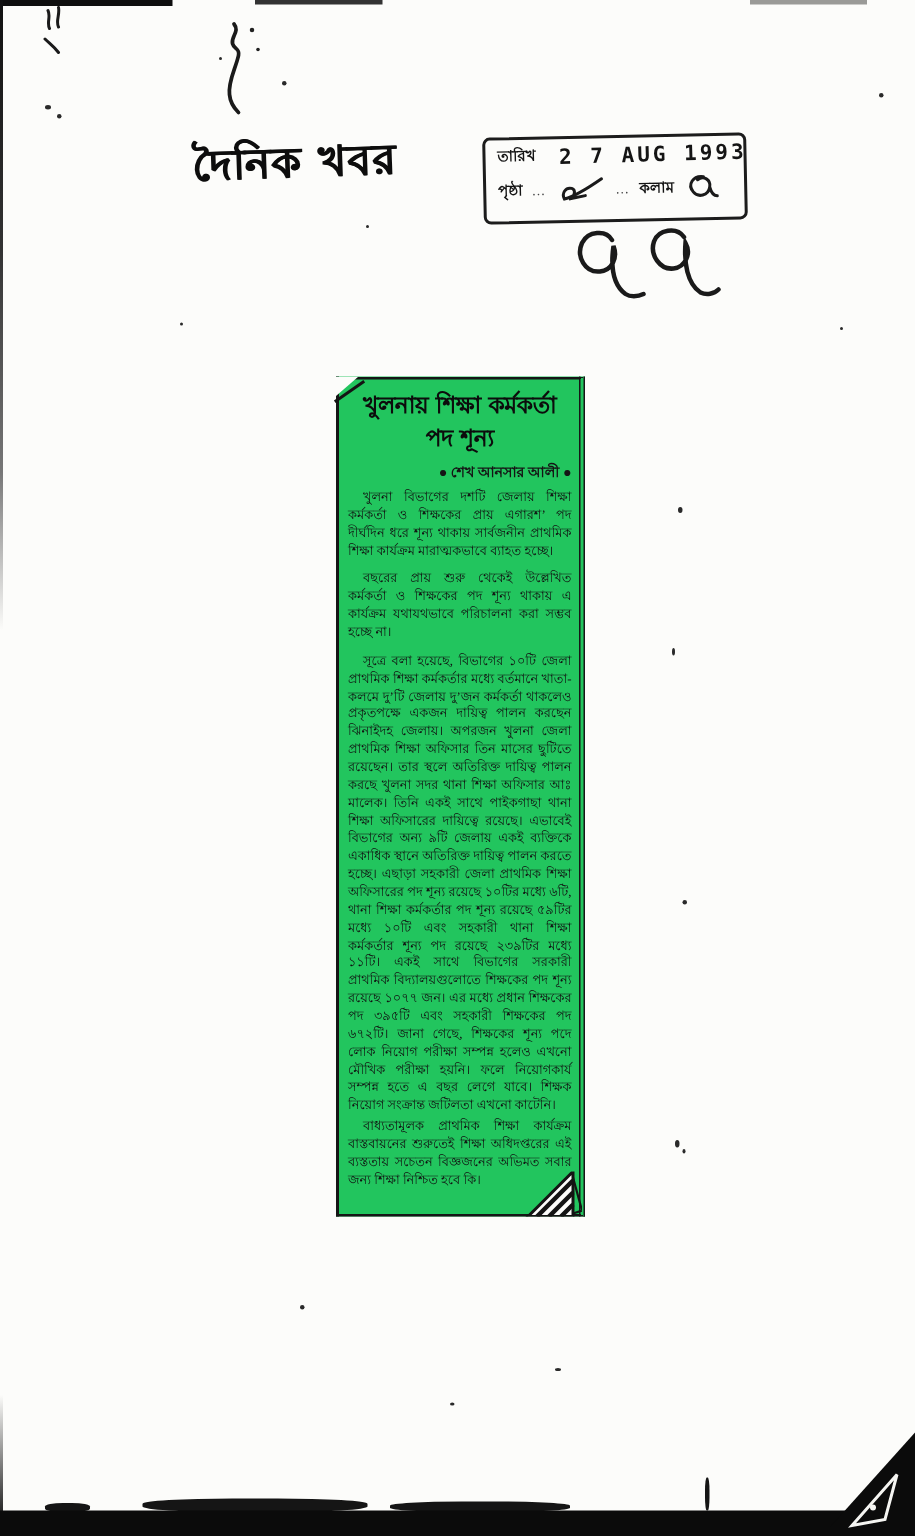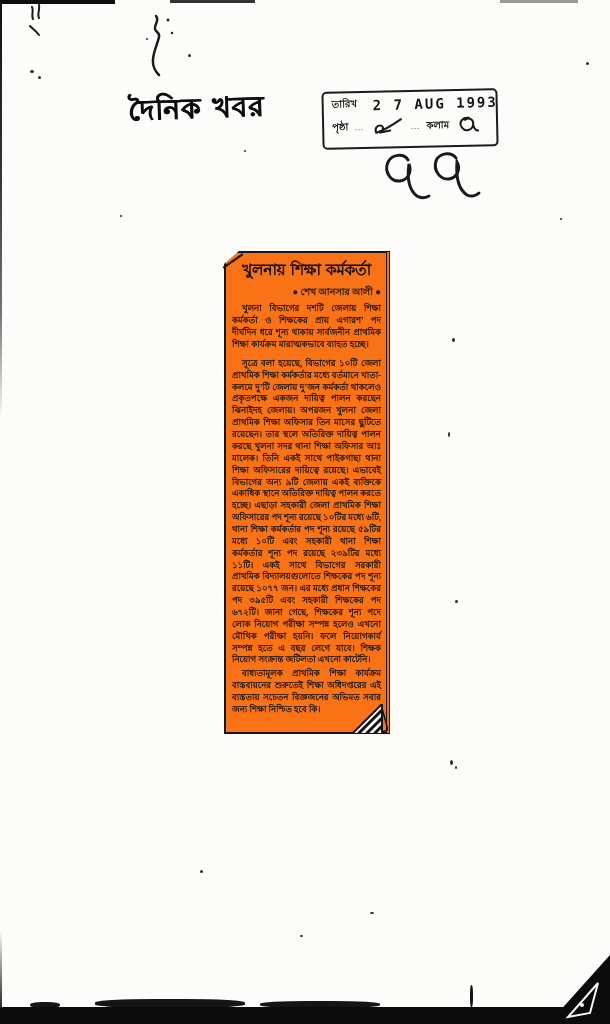--- a/index.html
+++ b/index.html
@@ -36,34 +36,34 @@
   .stamp-label{font-size:10px;font-weight:700;white-space:nowrap;}
   .stamp-date{font-family:"DejaVu Sans Mono", monospace;font-weight:700;font-size:14px;
     letter-spacing:2px;transform:rotate(-0.5deg);margin-left:10px;white-space:nowrap;}
   .stamp-dots{color:#444;font-size:9px;letter-spacing:1px;}
   .hw{stroke:#1a1a1a;fill:none;stroke-linecap:round;}
   
   .hw-number{position:absolute;left:378px;top:146px;width:110px;height:80px;}
   
   .clipping{
     position:absolute;left:224px;top:251px;width:166px;box-sizing:border-box;
-    background:#f97316;
+    background:#22c55e;
     border-left:2px solid #161616;border-top:2px solid #161616;
     border-bottom:2px solid #161616;border-right:4px double #161616;
     padding:6px 5px 14px 6px;
   }
   .corner-cut{position:absolute;top:-2px;left:-2px;width:15px;height:13px;
     background:#fcfcfa;clip-path:polygon(0 0,100% 0,0 100%);}
   .corner-slash{position:absolute;top:7px;left:-5px;width:24px;height:2px;
     background:#141414;transform:rotate(-35deg);}
   .headline{font-size:15.5px;font-weight:800;text-align:center;line-height:1.45;
     color:#0c0c0c;font-family:"DejaVu Sans", sans-serif;letter-spacing:-0.3px;}
   .byline{font-size:9.5px;font-weight:700;text-align:right;margin:4px 0 3px 0;white-space:nowrap;}
   .clip-body p{
-    font-size:8.6px;font-weight:700;line-height:1.38;text-align:justify;
+    font-size:8.6px;font-weight:400;line-height:1.38;text-align:justify;
     margin:0 0 2px 0;color:#111;text-indent:10px;
   }
   .clip-body p.first{text-indent:10px;}
   .clip-body p.gap{margin-top:7px;}
   .hatch{position:absolute;right:-2px;bottom:-2px;width:46px;height:30px;}
 </style>
 </head>
 <body>
 
 <div class="page">
@@ -111,26 +111,28 @@
     <path class="hw" stroke-width="3" d="M30,14 c-4,-7 -16,-6 -20,2 c-4,9 2,20 12,19 c8,-1 12,-9 9,-17 c-2,14 0,26 8,32 c3,2 8,2 12,0"></path>
     <path class="hw" stroke-width="3" d="M78,12 c-5,-7 -17,-5 -20,3 c-3,9 4,19 13,18 c8,-1 12,-10 8,-17 c-1,13 1,27 10,33 c4,2 9,1 12,-2"></path>
   </svg>
 
   <div class="clipping">
     <div class="corner-cut"></div>
     <div class="corner-slash"></div>
 
     <div class="headline">
       <div>খুলনায় শিক্ষা কর্মকর্তা</div>
+      <div>পদ শূন্য</div>
     </div>
 
     <div class="byline">● শেখ আনসার আলী ●</div>
 
     <div class="clip-body">
       <p class="first">খুলনা বিভাগের দশটি জেলায় শিক্ষা কর্মকর্তা ও শিক্ষকের প্রায় এগারশ’ পদ দীর্ঘদিন ধরে শূন্য থাকায় সার্বজনীন প্রাথমিক শিক্ষা কার্যক্রম মারাত্মকভাবে ব্যাহত হচ্ছে।</p>
+      <p class="gap">বছরের প্রায় শুরু থেকেই উল্লেখিত কর্মকর্তা ও শিক্ষকের পদ শূন্য থাকায় এ কার্যক্রম যথাযথভাবে পরিচালনা করা সম্ভব হচ্ছে না।</p>
       <p class="gap">সূত্রে বলা হয়েছে, বিভাগের ১০টি জেলা প্রাথমিক শিক্ষা কর্মকর্তার মধ্যে বর্তমানে খাতা-কলমে দু’টি জেলায় দু’জন কর্মকর্তা থাকলেও প্রকৃতপক্ষে একজন দায়িত্ব পালন করছেন ঝিনাইদহ জেলায়। অপরজন খুলনা জেলা প্রাথমিক শিক্ষা অফিসার তিন মাসের ছুটিতে রয়েছেন। তার স্থলে অতিরিক্ত দায়িত্ব পালন করছে খুলনা সদর থানা শিক্ষা অফিসার আঃ মালেক। তিনি একই সাথে পাইকগাছা থানা শিক্ষা অফিসারের দায়িত্বে রয়েছে। এভাবেই বিভাগের অন্য ৯টি জেলায় একই ব্যক্তিকে একাধিক স্থানে অতিরিক্ত দায়িত্ব পালন করতে হচ্ছে। এছাড়া সহকারী জেলা প্রাথমিক শিক্ষা অফিসারের পদ শূন্য রয়েছে ১০টির মধ্যে ৬টি, থানা শিক্ষা কর্মকর্তার পদ শূন্য রয়েছে ৫৯টির মধ্যে ১০টি এবং সহকারী থানা শিক্ষা কর্মকর্তার শূন্য পদ রয়েছে ২৩৯টির মধ্যে ১১টি। একই সাথে বিভাগের সরকারী প্রাথমিক বিদ্যালয়গুলোতে শিক্ষকের পদ শূন্য রয়েছে ১০৭৭ জন। এর মধ্যে প্রধান শিক্ষকের পদ ৩৯৫টি এবং সহকারী শিক্ষকের পদ ৬৭২টি। জানা গেছে, শিক্ষকের শূন্য পদে লোক নিয়োগ পরীক্ষা সম্পন্ন হলেও এখনো মৌখিক পরীক্ষা হয়নি। ফলে নিয়োগকার্য সম্পন্ন হতে এ বছর লেগে যাবে। শিক্ষক নিয়োগ সংক্রান্ত জটিলতা এখনো কাটেনি।</p>
       <p>বাধ্যতামূলক প্রাথমিক শিক্ষা কার্যক্রম বাস্তবায়নের শুরুতেই শিক্ষা অধিদপ্তরের এই ব্যস্ততায় সচেতন বিজ্ঞজনের অভিমত সবার জন্য শিক্ষা নিশ্চিত হবে কি।</p>
     </div>
 
     <svg class="hatch" viewBox="0 0 46 30">
       <path d="M10,30 L40,0 L40,30 Z" fill="#fdfdfb" stroke="#141414" stroke-width="2"></path>
       <path d="M16,30 L40,6 M24,30 L40,14 M32,30 L40,22" stroke="#141414" stroke-width="3"></path>
       <path d="M40,4 L46,26 L40,28" fill="none" stroke="#141414" stroke-width="1.5"></path>
     </svg>
   </div>

